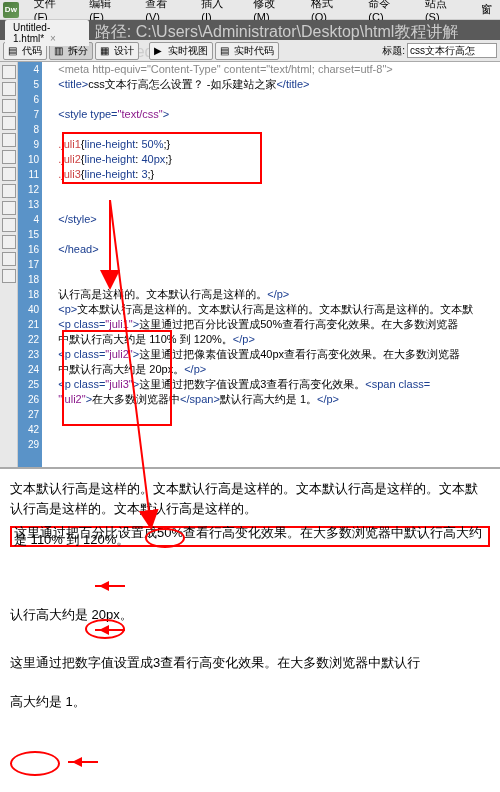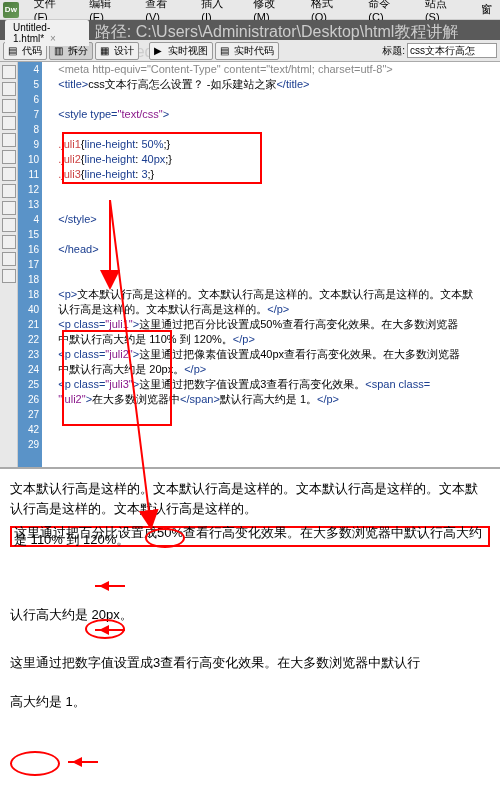--- a/index.html
+++ b/index.html
@@ -142,22 +142,22 @@
     <div class="code-line">    <span class="css-sel">.juli1</span><span class="punc">{</span><span class="css-prop">line-height</span><span>: </span><span class="css-val">50%</span><span class="punc">;}</span></div>
     <div class="code-line">    <span class="css-sel">.juli2</span><span class="punc">{</span><span class="css-prop">line-height</span><span>: </span><span class="css-val">40px</span><span class="punc">;}</span></div>
     <div class="code-line">    <span class="css-sel">.juli3</span><span class="punc">{</span><span class="css-prop">line-height</span><span>: </span><span class="css-val">3</span><span class="punc">;}</span></div>
     <div class="code-line"></div>
     <div class="code-line"></div>
     <div class="code-line">    <span class="tag">&lt;/style&gt;</span></div>
     <div class="code-line"></div>
     <div class="code-line">    <span class="tag">&lt;/head&gt;</span></div>
     <div class="code-line"></div>
     <div class="code-line"></div>
+    <div class="code-line">    <span class="txt">认行高是这样的。文本默认行高是这样的。</span><span class="tag">&lt;/p&gt;</span></div>
     <div class="code-line">    <span class="tag">&lt;p&gt;</span><span class="txt">文本默认行高是这样的。文本默认行高是这样的。文本默认行高是这样的。文本默</span></div>
-    <div class="code-line">    <span class="txt">认行高是这样的。文本默认行高是这样的。</span><span class="tag">&lt;/p&gt;</span></div>
     <div class="code-line">    <span class="tag">&lt;p class=</span><span class="str">"juli1"</span><span class="tag">&gt;</span><span class="txt">这里通过把百分比设置成50%查看行高变化效果。在大多数浏览器</span></div>
     <div class="code-line">    <span class="txt">中默认行高大约是 110% 到 120%。</span><span class="tag">&lt;/p&gt;</span></div>
     <div class="code-line">    <span class="tag">&lt;p class=</span><span class="str">"juli2"</span><span class="tag">&gt;</span><span class="txt">这里通过把像素值设置成40px查看行高变化效果。在大多数浏览器</span></div>
     <div class="code-line">    <span class="txt">中默认行高大约是 20px。</span><span class="tag">&lt;/p&gt;</span></div>
     <div class="code-line">    <span class="tag">&lt;p class=</span><span class="str">"juli3"</span><span class="tag">&gt;</span><span class="txt">这里通过把数字值设置成3查看行高变化效果。</span><span class="tag">&lt;span class=</span></div>
     <div class="code-line">    <span class="str">"juli2"</span><span class="tag">&gt;</span><span class="txt">在大多数浏览器中</span><span class="tag">&lt;/span&gt;</span><span class="txt">默认行高大约是 1。</span><span class="tag">&lt;/p&gt;</span></div>
     <div class="code-line"></div>
     <div class="code-line"></div>
 
     <div class="redbox" style="left:20px;top:70px;width:200px;height:52px"></div>

